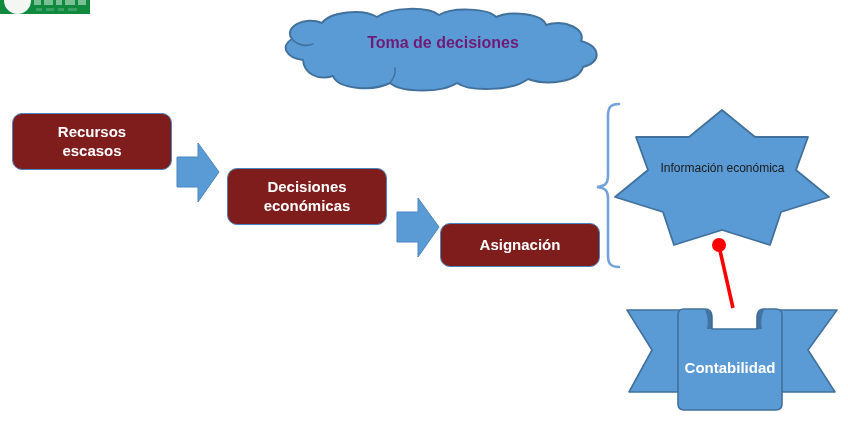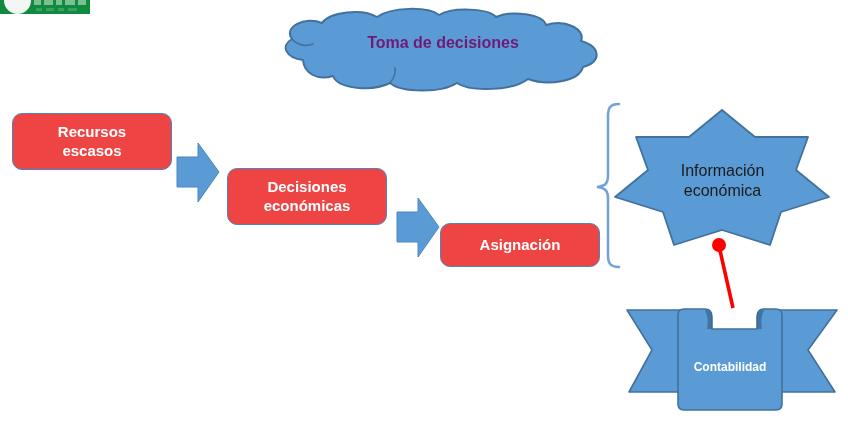--- a/index.html
+++ b/index.html
@@ -25,47 +25,47 @@
     width: 27px; height: 27px;
     background: #f4f6f4;
     border-radius: 50%;
   }
   .logo-mark { position: absolute; background: rgba(255,255,255,0.45); }
   .logo-mark.faint { background: rgba(255,255,255,0.18); }
 
   
   .flow-box {
     position: absolute;
-    background: #ef4444;
+    background: #7f1d1d;
     border: 1.6px solid #4a86c0;
     border-radius: 10px;
     display: flex; align-items: center; justify-content: center;
     box-sizing: border-box;
     color: #ffffff;
     font-weight: bold;
     font-size: 15px;
     line-height: 1.25;
     text-align: center;
   }
   .flow-box .label-inner { width: 130px; }
 
   .cloud-label {
     position: absolute; left: 278px; top: 34px; width: 330px;
     text-align: center;
     font-weight: bold; font-size: 16px; color: #701a75;
   }
   .star-label {
     position: absolute; left: 650px; top: 161px; width: 145px;
     text-align: center;
-    font-size: 16px; line-height: 1.25; color: #1a1a1a;
+    font-size: 12px; line-height: 1.25; color: #1a1a1a;
   }
   .ribbon-label {
     position: absolute; left: 678px; top: 329px; width: 104px; height: 76px;
     display: flex; align-items: center; justify-content: center;
-    color: #ffffff; font-weight: bold; font-size: 12px;
+    color: #ffffff; font-weight: bold; font-size: 15px;
     text-align: center;
   }
 </style>
 </head>
 <body>
 
 <div class="stage">
 
   <svg class="shapes-layer" width="848" height="435" viewBox="0 0 848 435">
 

